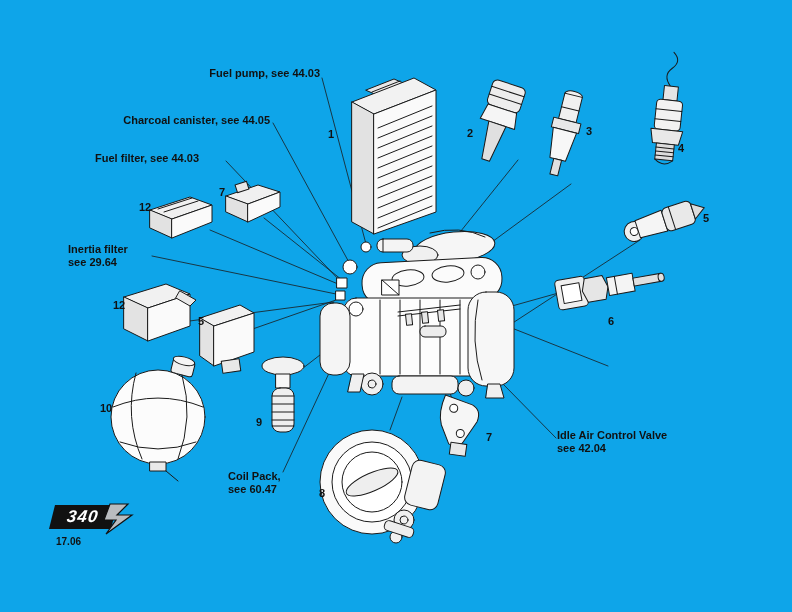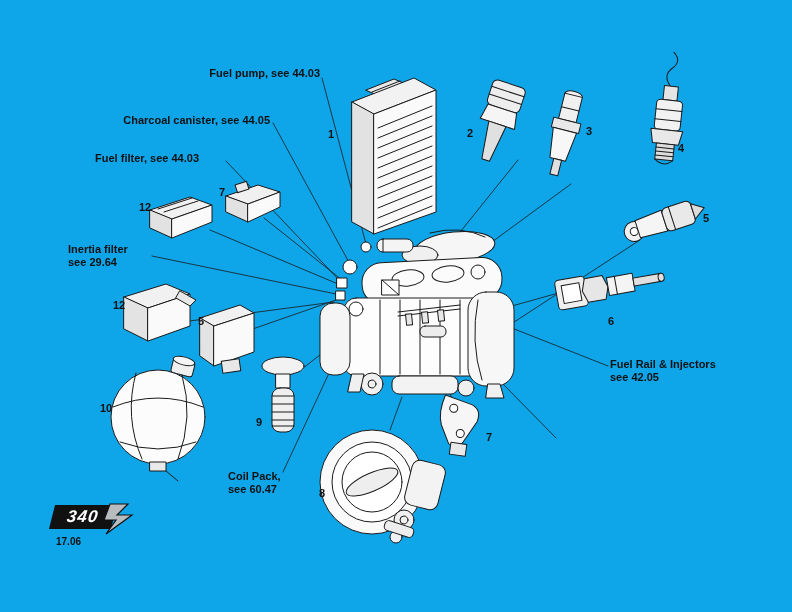--- a/index.html
+++ b/index.html
@@ -253,25 +253,25 @@
 
   <div class="callout right" style="right:522px; top:114px">Charcoal canister,  see 44.05</div>
 
   <div class="callout right" style="right:593px; top:152px">Fuel filter, see 44.03</div>
 
   <div class="callout" style="left:68px; top:243px">
     <div>Inertia filter</div>
     <div>see 29.64</div>
   </div>
 
-  <div class="callout" style="left:610px; top:358px">
-    <div>Fuel Rail &amp; Injectors</div>
-    <div>see 42.05</div>
+
+  <div class="callout" style="left:557px; top:429px">
+    <div>Idle Air Control Valve</div>
+    <div>see 42.04</div>
   </div>
-
 
   <div class="callout" style="left:228px; top:470px">
     <div>Coil Pack,</div>
     <div>see 60.47</div>
   </div>
 
   <div class="part-num" style="left:331px; top:134px">1</div>
   <div class="part-num" style="left:470px; top:133px">2</div>
   <div class="part-num" style="left:589px; top:131px">3</div>
   <div class="part-num" style="left:681px; top:148px">4</div>

